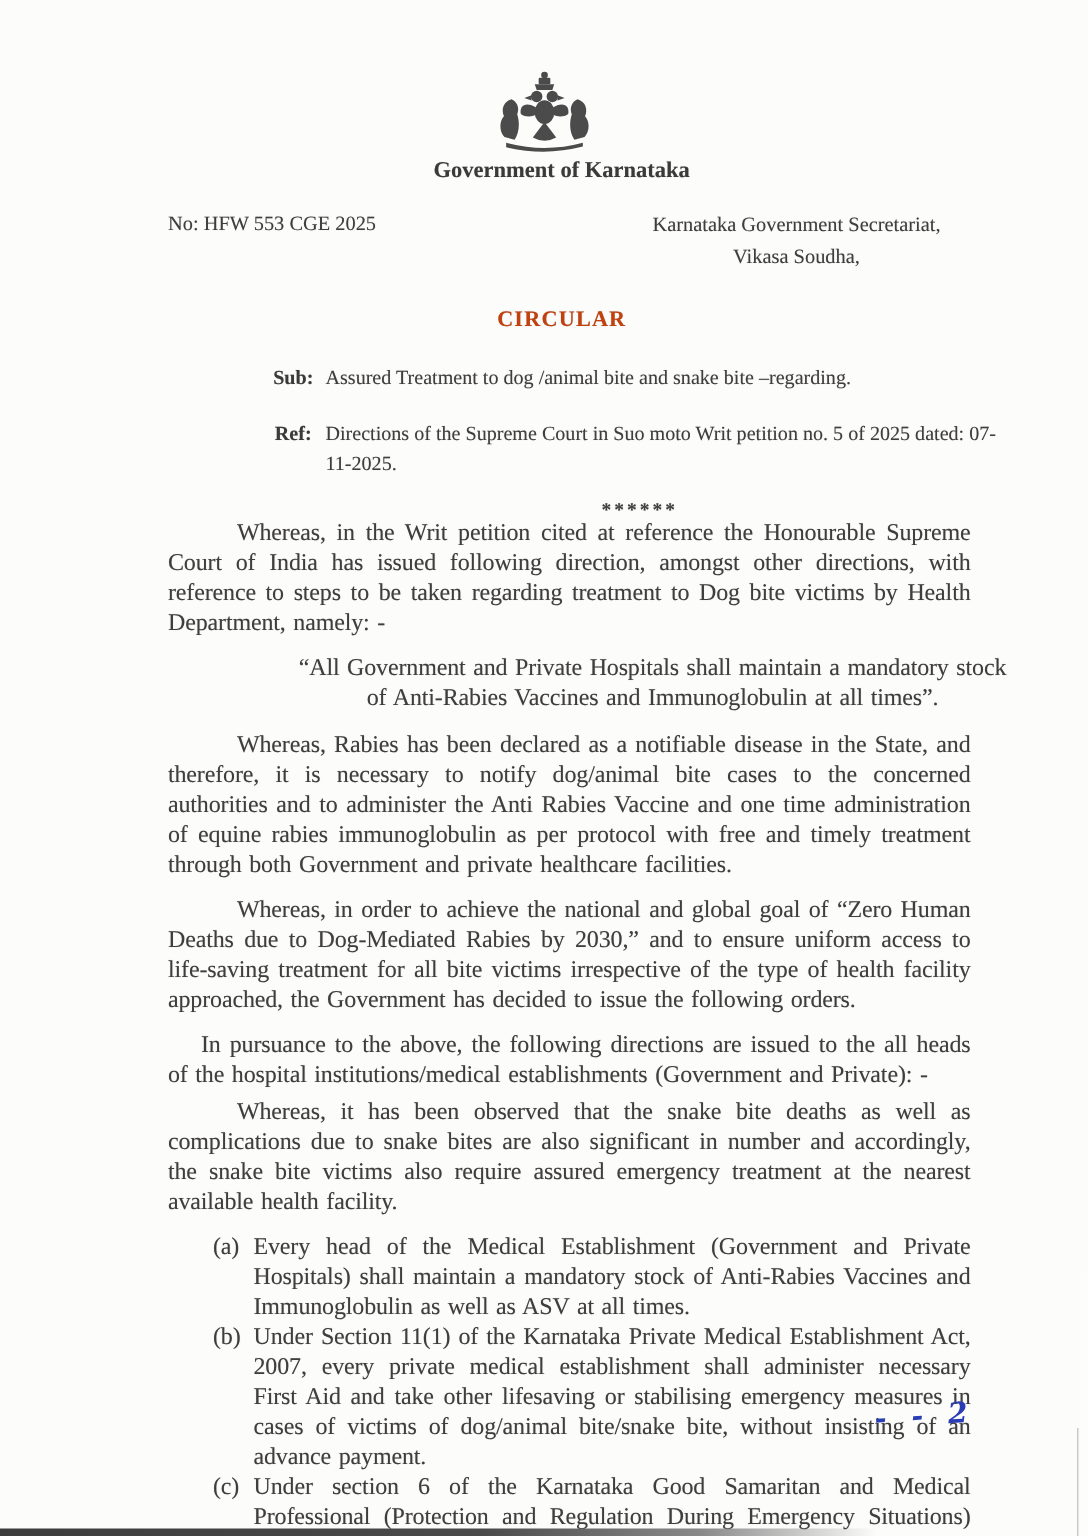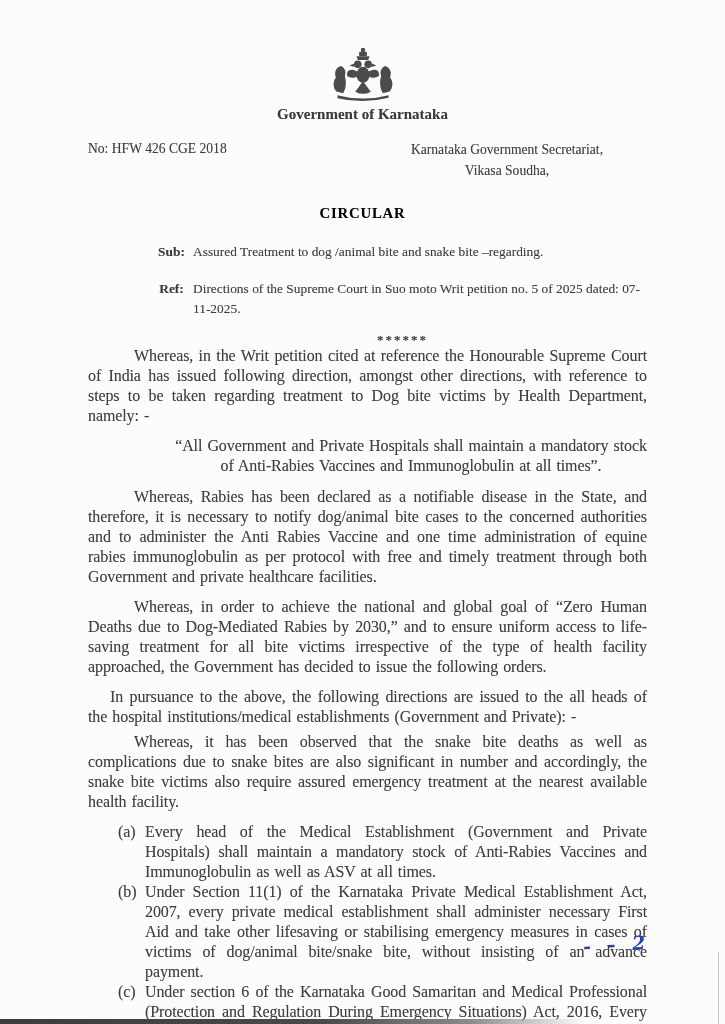--- a/index.html
+++ b/index.html
@@ -9,21 +9,21 @@
     background: #ffffff;
   }
   .page {
     position: relative;
     width: 725px;
     height: 1024px;
     background: #fcfcfb;
     overflow: hidden;
     color: #3f3e3c;
   }
-  .scan-text { text-shadow: 0 0 0.6px rgba(80,80,80,.4); }
+  .scan-text { text-shadow: 0 0 0.6px rgba(80,80,80,.4); margin-left: 24px; }
 
   
   .emblem {
     position: absolute;
     top: 46px; left: 0; right: 0;
     display: flex; justify-content: center;
   }
   .org-name {
     position: absolute;
     top: 106px; left: 0; right: 0;
@@ -44,21 +44,21 @@
     font-size: 13.6px;
     line-height: 21px;
   }
   .doc-title {
     position: absolute;
     top: 205px; left: 0; right: 0;
     text-align: center;
     font-weight: bold;
     font-size: 14.8px;
     letter-spacing: 0.8px;
-    color: #000000;
+    color: #c2410c;
   }
 
   
   .subref {
     position: absolute;
     top: 242px; left: 150px; width: 505px;
     font-size: 13.4px;
     line-height: 20px;
   }
   .subref .row { display: flex; margin-bottom: 17px; }
@@ -155,21 +155,21 @@
         <path d="M52 29 C60 24.5 64.5 28.5 63.2 34.5 C59 37.6 54 36.5 50 34.3 z"></path>
         <path d="M45 40.5 L36 52.5 Q45 57.5 54 52.5 z"></path>
         <path d="M19.5 23 C13.5 25 11.5 30.5 13.8 36.2 C10 40.3 10.2 48 14.2 52.2 L22 54.3 C25.8 48.4 26 40.5 24 34.6 C26 29.6 23.8 24.6 19.5 23 z"></path>
         <path d="M70.5 23 C76.5 25 78.5 30.5 76.2 36.2 C80 40.3 79.8 48 75.8 52.2 L68 54.3 C64.2 48.4 64 40.5 66 34.6 C64 29.6 66.2 24.6 70.5 23 z"></path>
         <path d="M15.5 56.5 Q45 64.5 74.5 56.5 L74.5 59.5 Q45 67 15.5 60 z"></path>
       </g>
     </svg>
   </div>
 
   <div class="org-name scan-text">Government of Karnataka</div>
-  <div class="file-no scan-text">No: HFW 426 CGE 2018</div>
+  <div class="file-no scan-text">No: HFW 553 CGE 2025</div>
 
   <div class="secretariat scan-text">
     <div>Karnataka Government Secretariat,</div>
     <div>Vikasa Soudha,</div>
   </div>
 
   <div class="doc-title scan-text">CIRCULAR</div>
 
   <div class="subref scan-text">
     <div class="row">

